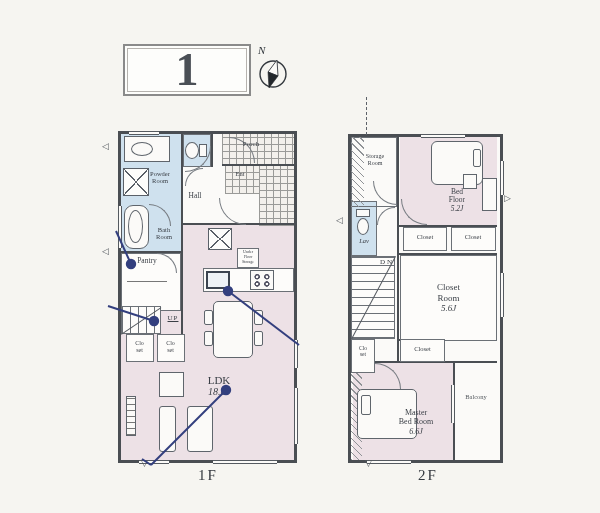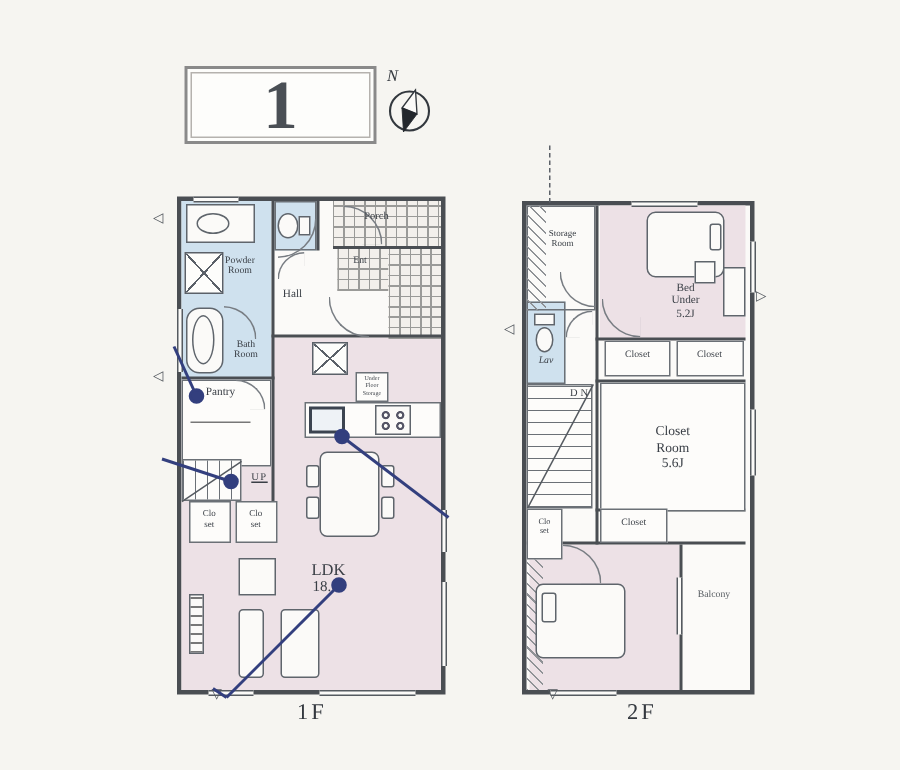--- a/index.html
+++ b/index.html
@@ -27,21 +27,21 @@
   .wall { position:absolute; background:#4a4e53; }
 
   .tiles { position:absolute; background-color:#f3f0ec;
     background-image: repeating-linear-gradient(0deg,#9a9a98 0 1px, transparent 1px 7px),
                       repeating-linear-gradient(90deg,#9a9a98 0 1px, transparent 1px 7px); }
   .hatch { position:absolute;
     background-image: repeating-linear-gradient(45deg,#8f9296 0 1px, transparent 1px 5px); }
 
   .lbl { position:absolute; color:#3a3f46; text-align:center; white-space:pre-line;
     line-height:1.15; font-size:7px; z-index:3; }
-  .lbl .sz { display:block; }
+  .lbl .sz { display:block;font-style:italic; }
 
   .xbox { position:absolute; border:1px solid #5a6068; background:#fdfdfb;
     background-image:
       linear-gradient(to top right, transparent calc(50% - .6px), #5a6068 calc(50% - .6px) calc(50% + .6px), transparent calc(50% + .6px)),
       linear-gradient(to bottom right, transparent calc(50% - .6px), #5a6068 calc(50% - .6px) calc(50% + .6px), transparent calc(50% + .6px)); }
 
   .stairs-v { position:absolute; border:1px solid #6b7076;
     background-image: repeating-linear-gradient(90deg,#6b7076 0 1px, transparent 1px 8px); }
   .stairs-h { position:absolute; border:1px solid #6b7076;
     background-image: repeating-linear-gradient(0deg,#6b7076 0 1px, transparent 1px 8px); }
@@ -219,35 +219,40 @@
     <div class="winh" style="left:70px;top:-3.5px;width:44px;"></div>
     <div class="winv" style="right:-3.5px;top:24px;height:34px;"></div>
     <div class="winv" style="right:-3.5px;top:136px;height:44px;"></div>
     <div class="winv" style="left:100px;top:248px;height:38px;"></div>
     <div class="winh" style="left:16px;bottom:-3.5px;width:44px;"></div>
 
     <div class="lbl" style="left:6px;top:16px;width:36px;font-size:6px;">Storage
 Room</div>
     <div class="lbl" style="left:80px;top:42px;width:52px;font-size:7.5px;">
       <span>Bed
-Under</span>
+Floor</span>
       <span class="sz">5.2J</span>
     </div>
     <div class="lbl" style="left:54px;top:96px;width:40px;font-size:6.5px;">Closet</div>
     <div class="lbl" style="left:102px;top:96px;width:40px;font-size:6.5px;">Closet</div>
     <div class="lbl" style="left:2px;top:100px;width:22px;font-size:6.5px;font-style:italic;">Lav</div>
     <div class="lbl" style="left:26px;top:121px;width:20px;font-size:7px;letter-spacing:2px;">DN</div>
     <div class="lbl" style="left:60px;top:135px;width:75px;font-size:9px;">
       <span>Closet
 Room</span>
       <span class="sz">5.6J</span>
     </div>
     <div class="lbl" style="left:1px;top:208px;width:22px;font-size:5.5px;">Clo
 set</div>
     <div class="lbl" style="left:51px;top:208px;width:41px;font-size:6.5px;">Closet</div>
+    <div class="lbl" style="left:28px;top:262px;width:74px;font-size:8px;">
+      <span>Master
+Bed Room</span>
+      <span class="sz">6.6J</span>
+    </div>
     <div class="lbl" style="left:104px;top:256px;width:42px;font-size:6.5px;color:#565b60;">Balcony</div>
   </div>
 
   <div class="dashline" style="left:366px;top:97px;height:38px;"></div>
 
   <div class="floor-lab" style="left:198px;top:467px;">1F</div>
   <div class="floor-lab" style="left:418px;top:467px;">2F</div>
 
   <div class="tri" style="left:102px;top:142px;">◁</div>
   <div class="tri" style="left:102px;top:247px;">◁</div>

